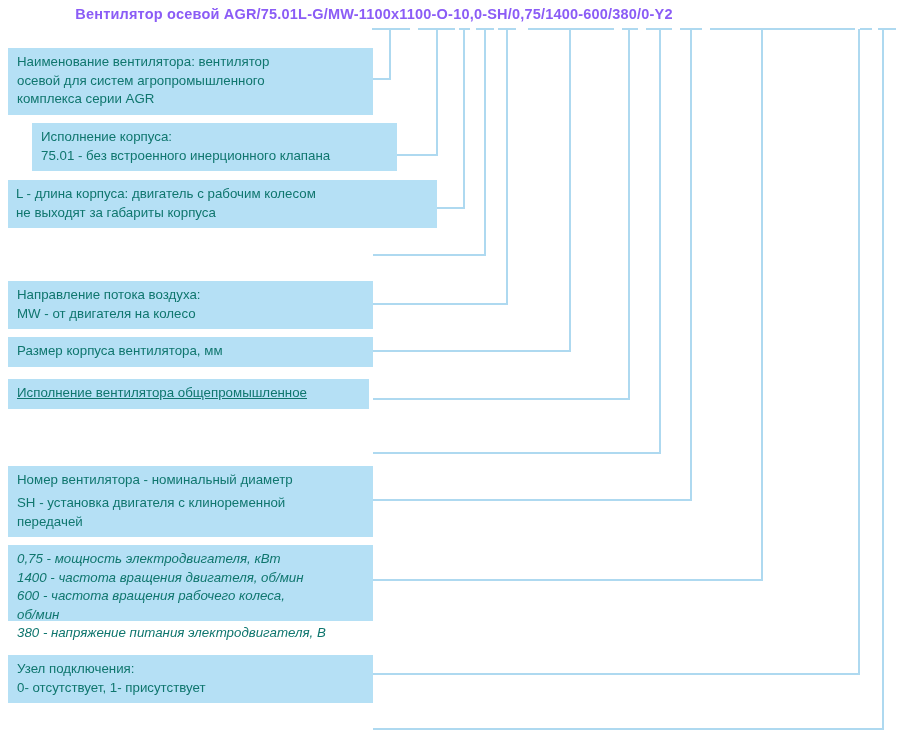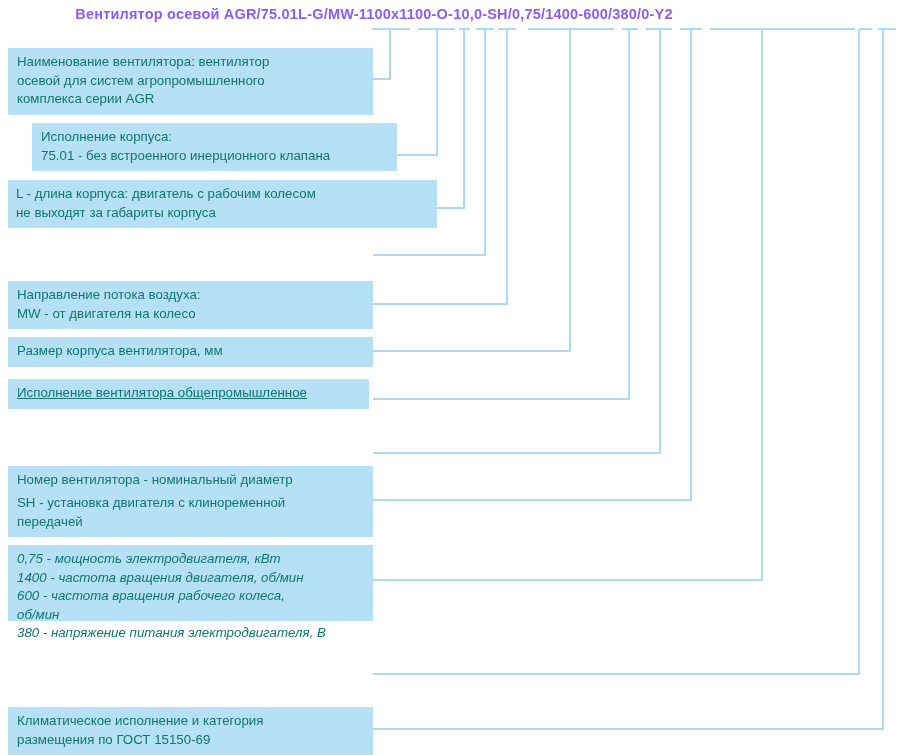--- a/index.html
+++ b/index.html
@@ -110,17 +110,17 @@
 
   <div class="box" style="left:8px;top:489px;width:365px;height:48px;">SH - установка двигателя с клиноременной
 передачей</div>
 
   <div class="box" style="left:8px;top:545px;width:365px;height:76px;font-style:italic;">0,75 - мощность электродвигателя, кВт
 1400 - частота вращения двигателя, об/мин
 600 - частота вращения рабочего колеса,
 об/мин
 380 - напряжение питания электродвигателя, В</div>
 
+  <div class="box" style="left:8px;top:655px;width:365px;height:48px;">Узел подключения:
+0- отсутствует, 1- присутствует</div>
 
-  <div class="box" style="left:8px;top:707px;width:365px;height:48px;">Климатическое исполнение и категория
-размещения по ГОСТ 15150-69</div>
 
 </div>
 
 </body></html>

